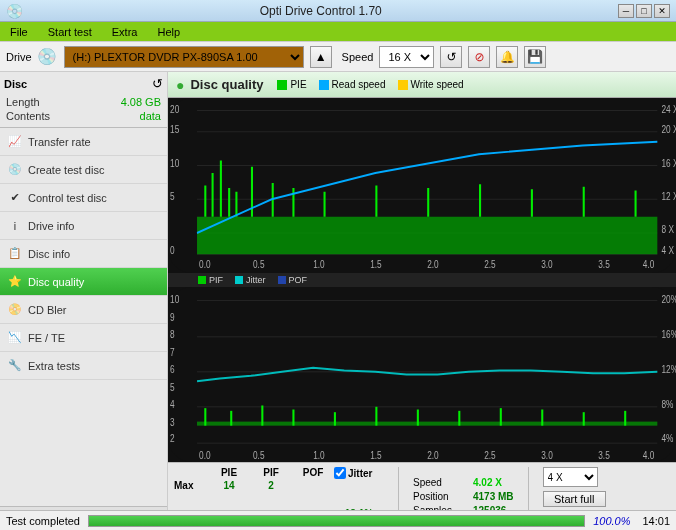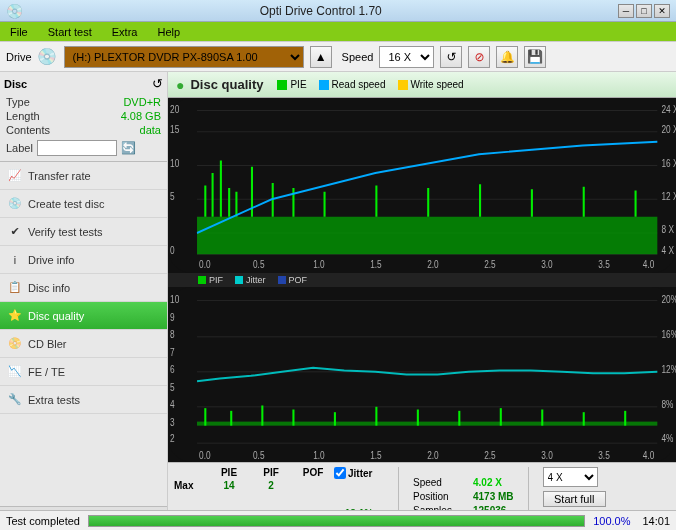--- a/index.html
+++ b/index.html
@@ -106,50 +106,41 @@
 <div class="main" style="position:relative; height: 458px;">
 
   <div class="sidebar">
 
     <div class="disc-panel">
       <div class="disc-header">
         <span class="disc-title">Disc</span>
         <span style="font-size:13px; cursor:pointer;">↺</span>
       </div>
       <div class="disc-row">
-        <span class="disc-key">Type</span>
-        <span class="disc-val">DVD+R</span>
-      </div>
-      <div class="disc-row">
         <span class="disc-key">Length</span>
         <span class="disc-val">4.08 GB</span>
       </div>
       <div class="disc-row">
         <span class="disc-key">Contents</span>
         <span class="disc-val">data</span>
       </div>
-      <div class="label-row">
-        <span class="disc-key">Label</span>
-        <input class="label-input" type="text" value="" style="">
-        <span style="cursor:pointer; font-size:12px;">🔄</span>
-      </div>
     </div>
 
     <div class="nav-items">
       <div class="nav-item">
         <span class="nav-icon">📈</span>
         <span>Transfer rate</span>
       </div>
       <div class="nav-item">
         <span class="nav-icon">💿</span>
         <span>Create test disc</span>
       </div>
       <div class="nav-item">
         <span class="nav-icon">✔</span>
-        <span>Verify test tests</span>
+        <span>Control test disc</span>
       </div>
       <div class="nav-item">
         <span class="nav-icon">ℹ</span>
         <span>Drive info</span>
       </div>
       <div class="nav-item">
         <span class="nav-icon">📋</span>
         <span>Disc info</span>
       </div>
       <div class="nav-item active">
@@ -387,15 +378,15 @@
       </div>
     </div>
   </div>
 </div>
 
 <div class="status-bar" style="position:absolute; bottom:0; left:0; right:0; height:20px; background:#f0f0f0; border-top:1px solid #bbb; display:flex; align-items:center; padding:0 6px; gap:4px; font-size:11px; z-index:10;">
   <span>Test completed</span>
   <div class="progress-bar-container" style="flex:1; height:12px; background:#c0c0c0; border:1px solid #999; margin:0 4px;">
     <div class="progress-bar-fill" style="height:100%; background:linear-gradient(to bottom, #50d050, #30b030); width:100%;"></div>
   </div>
-  <span style="color:#0000cc; font-size:11px;">100.0%</span>
+  <span style="color:#0000cc; font-size:11px;font-style:italic;">100.0%</span>
   <span style="margin-left:8px;">14:01</span>
 </div>
 
 </body></html>

